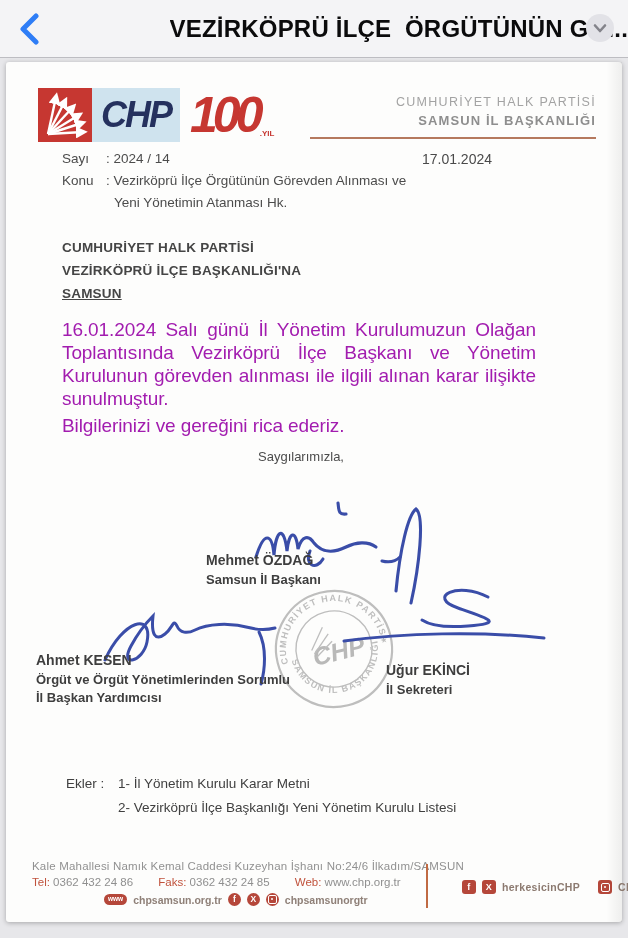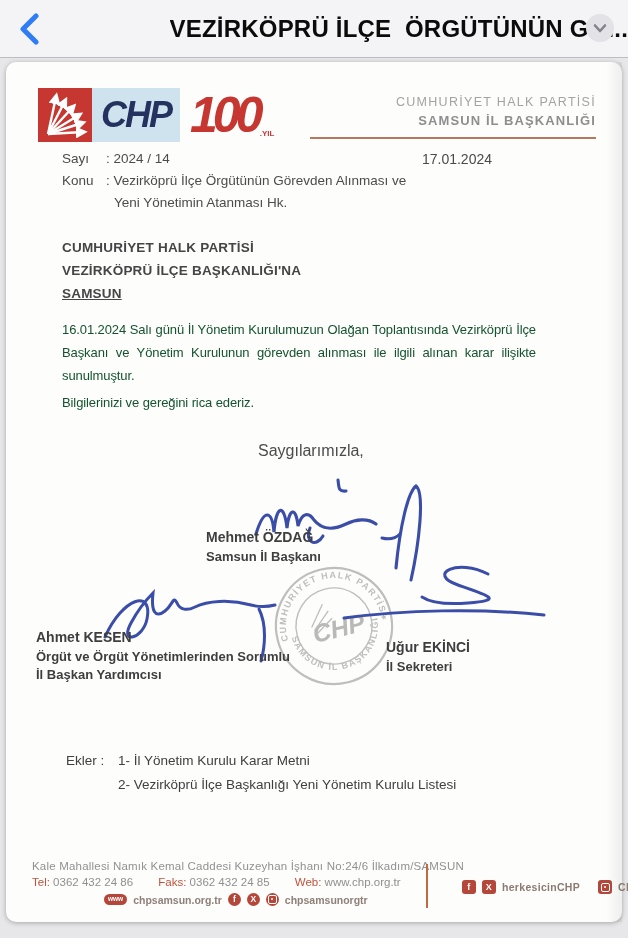--- a/index.html
+++ b/index.html
@@ -18,21 +18,21 @@
     font-size:24px;font-weight:700;color:#0b0b0c;letter-spacing:.2px;white-space:pre;
     max-width:500px;overflow:hidden;
   }
   .collapse-btn{
     position:absolute;right:14px;top:14px;width:28px;height:28px;border-radius:50%;
     background:#e2e2e7;display:flex;align-items:center;justify-content:center;cursor:pointer;
   }
   
   .page{
     position:absolute;top:62px;left:6px;width:616px;height:860px;
-    background:#fdfdfc;border-radius:10px;box-shadow:0 1px 5px rgba(0,0,0,.28);
+    background:#fdfdfc;border-radius:3px;box-shadow:0 1px 5px rgba(0,0,0,.28);
   }
   .page::after{content:"";position:absolute;top:0;right:0;width:16px;height:100%;
     background:linear-gradient(to right,rgba(0,0,0,0),rgba(0,0,0,.06));pointer-events:none;}
   
   .letterhead{display:flex;justify-content:space-between;padding:26px 26px 0 32px;height:54px;}
   .logo-row{display:flex;align-items:flex-start;}
   .emblem-box{width:54px;height:54px;background:#c63731;flex:none;}
   .chp-box{height:54px;background:#cfe3ee;display:flex;align-items:center;padding:0 9px;flex:none;}
   .chp-box span{font-size:36px;font-weight:700;font-style:italic;color:#25315e;letter-spacing:-2px;line-height:1;}
   .logo100{position:relative;margin-left:10px;padding-right:18px;}
@@ -44,27 +44,27 @@
   .lh-rule{width:286px;height:2px;background:#b5795e;margin-top:9px;margin-left:auto;}
   
   .meta{position:relative;margin:6px 96px 0 56px;font-size:13.5px;color:#4c4c4c;line-height:22px;}
   .meta-label{display:inline-block;width:44px;}
   .doc-date{position:absolute;right:34px;top:0;font-size:14px;color:#4a4a4a;}
   .konu-line2{margin-left:52px;}
   
   .recipient{margin:22px 0 0 56px;font-size:13.5px;font-weight:700;color:#454545;line-height:23px;letter-spacing:.2px;}
   .recipient .underlined{text-decoration:underline;}
   
-  .para{margin:0 86px 0 56px;font-size:13px;color:#14532d;line-height:23px;text-align:justify;letter-spacing:-.1px;}
+  .para{margin:0 86px 0 56px;font-size:19px;color:#a21caf;line-height:23px;text-align:justify;letter-spacing:-.1px;}
   .para.first{margin-top:13px;}
   .para.second{margin-top:2px;}
   .para.last{margin-top:4px;text-align:left;}
   
   .sig-area{position:relative;height:335px;margin-top:0;}
-  .closing{position:absolute;left:252px;top:28px;font-size:16px;color:#4c4c4c;}
+  .closing{position:absolute;left:252px;top:12px;font-size:13px;color:#4c4c4c;}
   .sig-svg{position:absolute;}
   .sig-main{left:244px;top:58px;}
   .sig-left{left:85px;top:165px;}
   .sig-right{left:330px;top:148px;}
   .sig-text{position:absolute;text-align:left;font-weight:700;color:#3e3e3e;}
   .sig-text .name{font-size:14px;line-height:22px;}
   .sig-text .role{font-size:13px;line-height:18px;}
   .sig-text-main{top:112px;left:200px;width:220px;}
   .sig-text-left{top:212px;left:30px;width:315px;}
   .sig-text-right{top:222px;left:380px;width:170px;}

